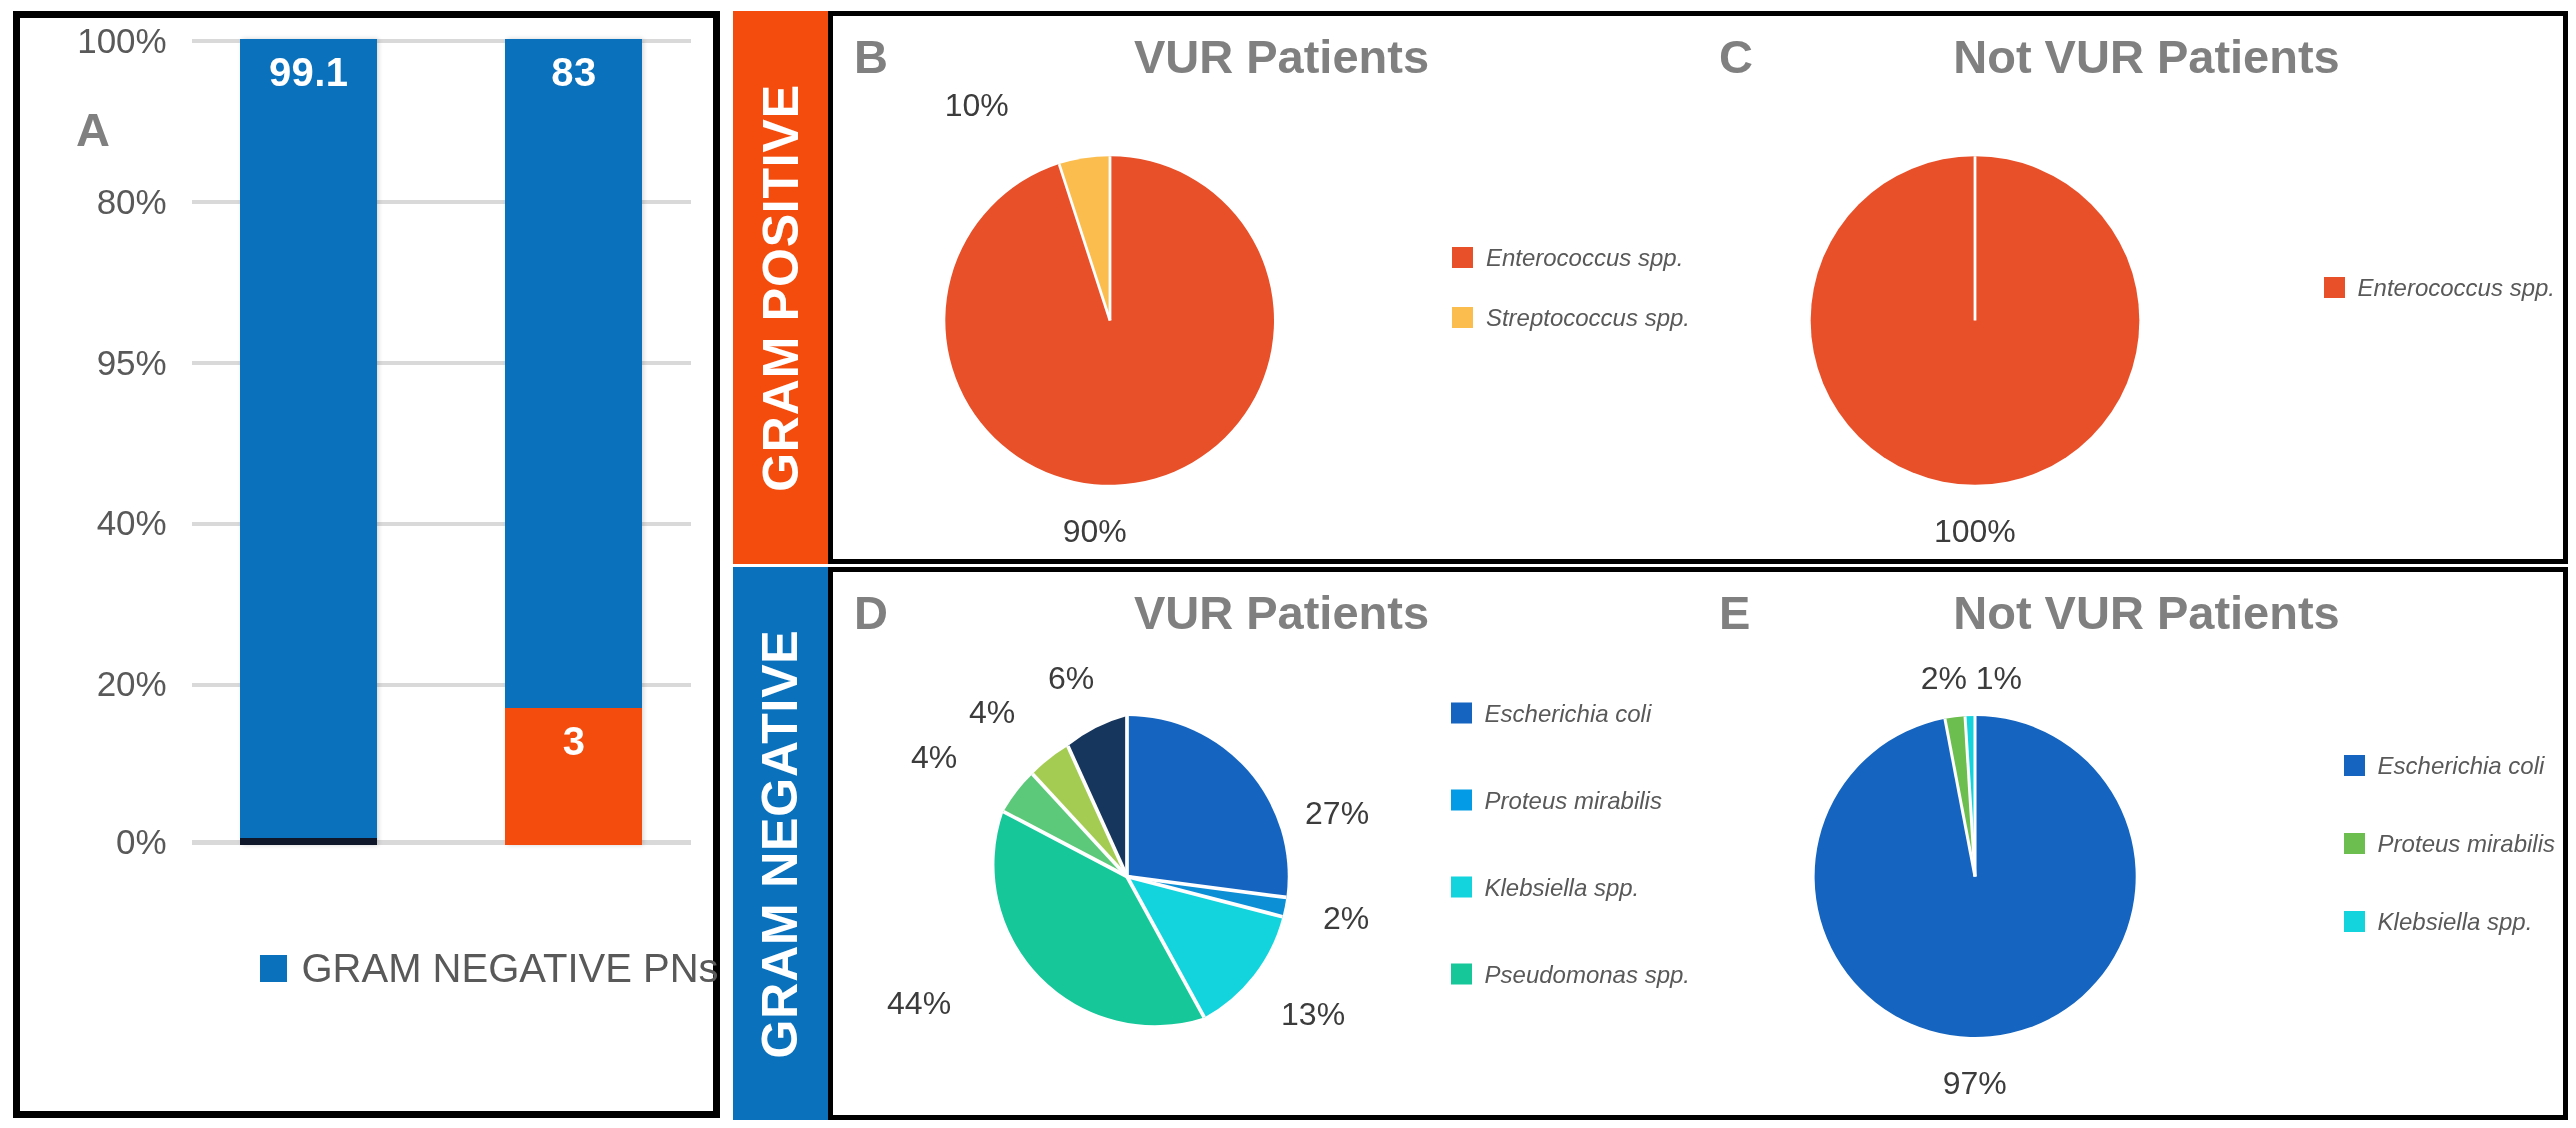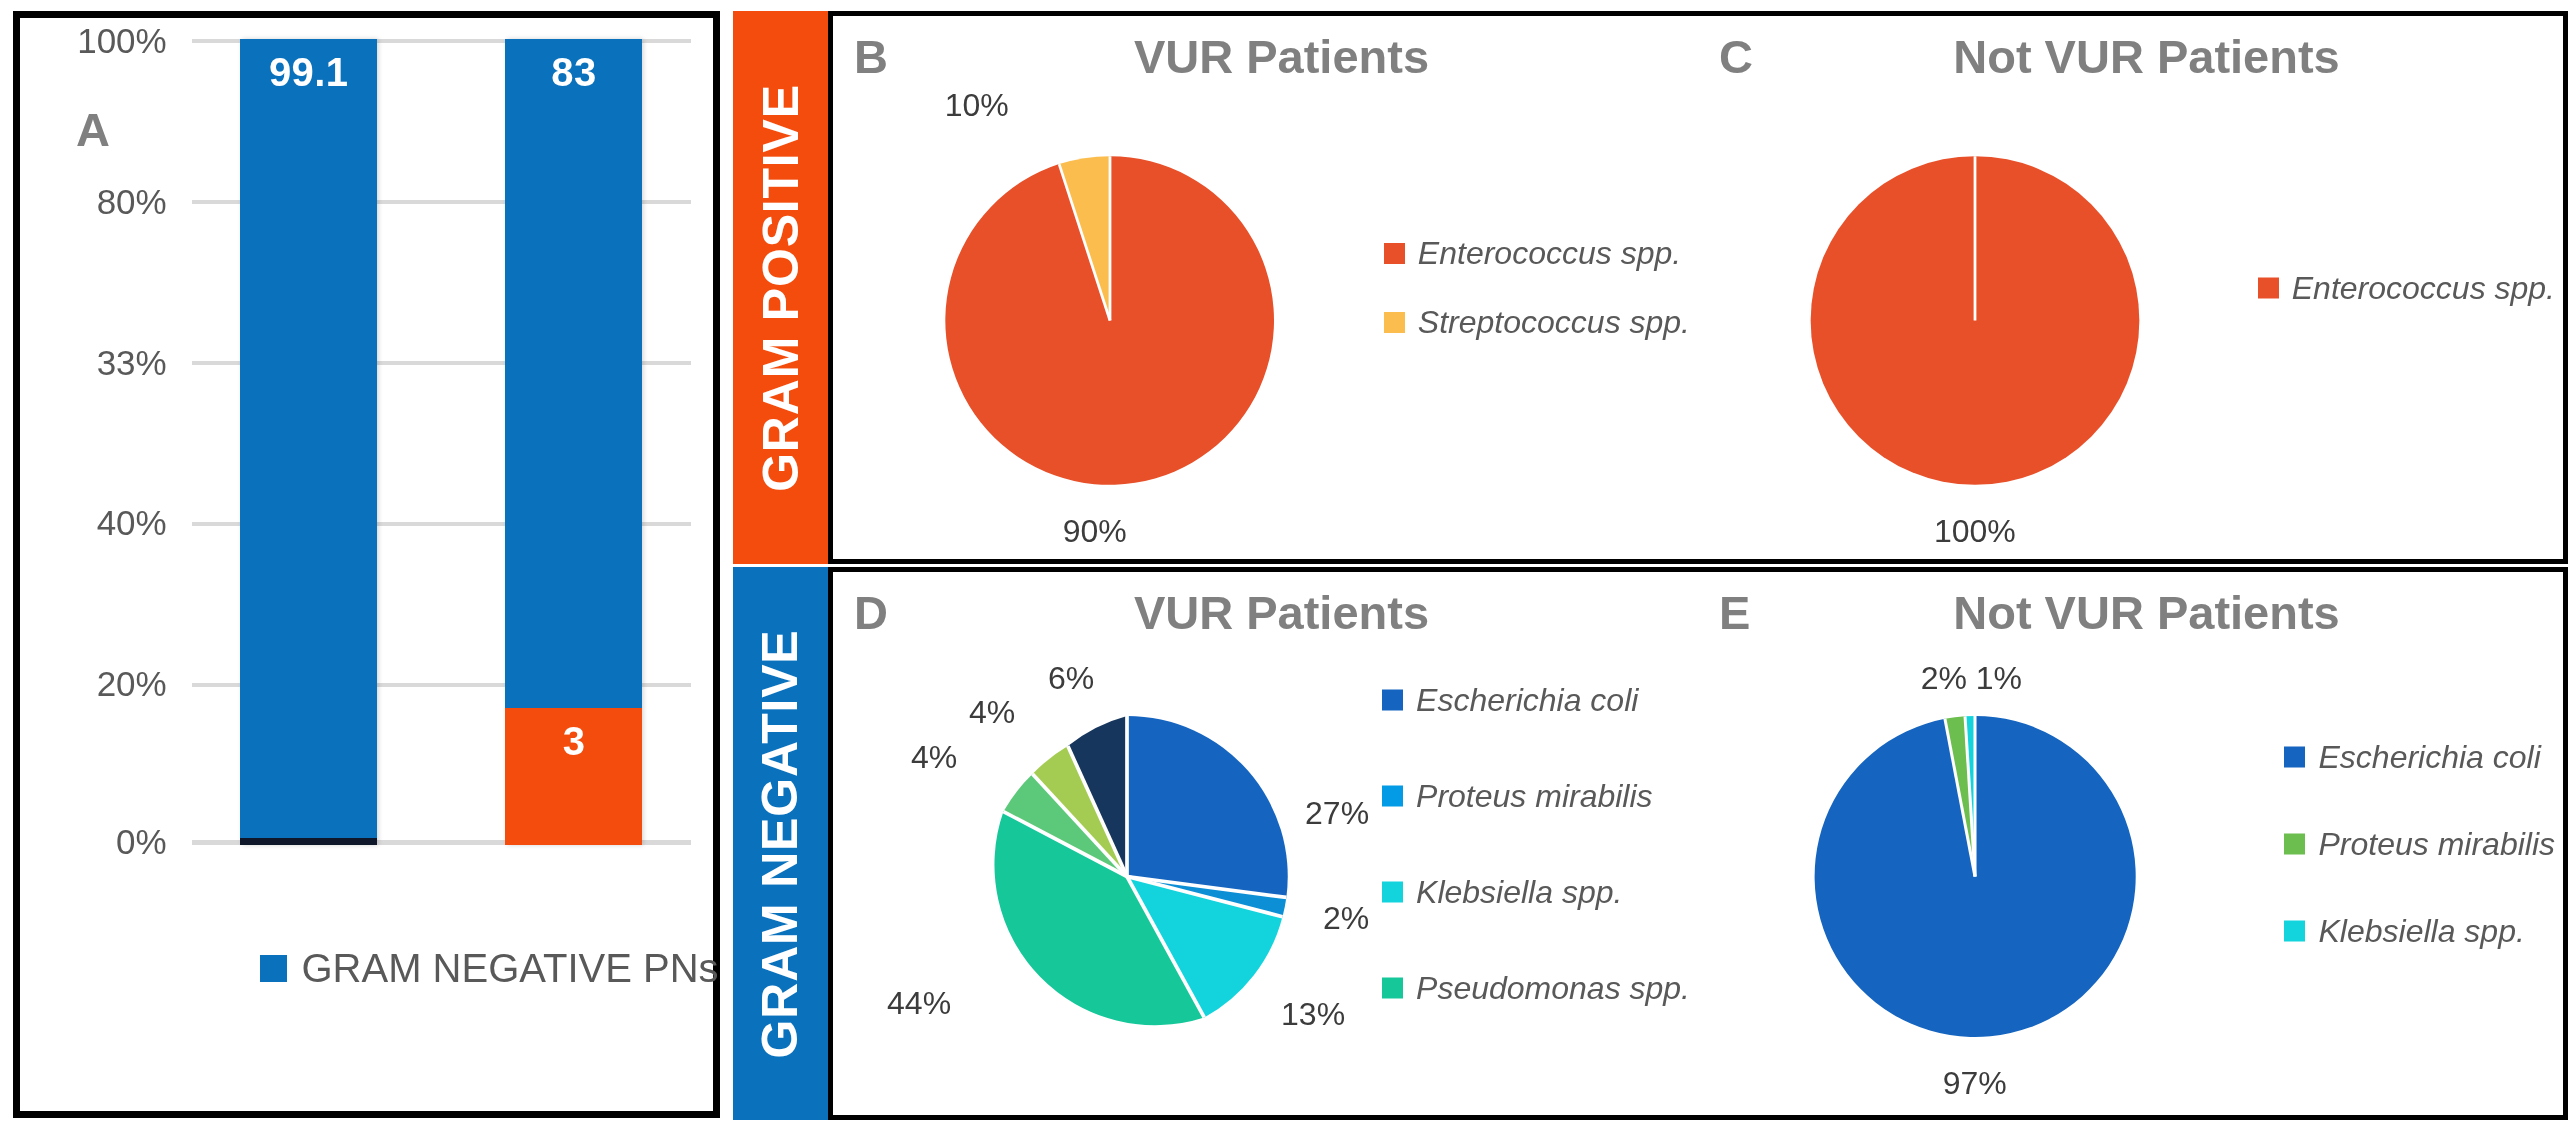--- a/index.html
+++ b/index.html
@@ -106,38 +106,38 @@
   .pie-wrap { position: absolute; left: 50%; top: 50%; transform: translate(-50%,-50%); }
   .pie-lab {
     position: absolute; font-size: 32px; color: #3c3c3c;
     white-space: nowrap; transform: translate(-50%,-50%);
   }
   .p-legend {
     position: absolute; right: 8px; top: 50%; transform: translateY(-50%);
   }
   .leg-row { display: flex; align-items: center; }
   .leg-sw { width: 21px; height: 21px; margin-right: 13px; flex: 0 0 auto; }
-  .leg-txt { font-size: 32px; color: #595959; font-style: italic; white-space: nowrap; }
+  .leg-txt { font-size: 24px; color: #595959; font-style: italic; white-space: nowrap; }
 </style>
 </head>
 <body>
 
 <div class="figure">
 
   <div class="panel-a-wrap">
     <div class="panel-a-box">
 
       <div class="a-letter">A</div>
 
       <div class="a-plot">
 
         <div class="a-yaxis">
           <div class="a-ytick" style="top:8px">100%</div>
           <div class="a-ytick" style="top:169px">80%</div>
-          <div class="a-ytick" style="top:330px">33%</div>
+          <div class="a-ytick" style="top:330px">95%</div>
           <div class="a-ytick" style="top:490px">40%</div>
           <div class="a-ytick" style="top:651px">20%</div>
           <div class="a-ytick" style="top:809px">0%</div>
         </div>
 
         <div class="a-grid">
           <div class="a-gridline" style="top:6.4px"></div>
           <div class="a-gridline" style="top:167px"></div>
           <div class="a-gridline" style="top:328px"></div>
           <div class="a-gridline" style="top:489px"></div>

